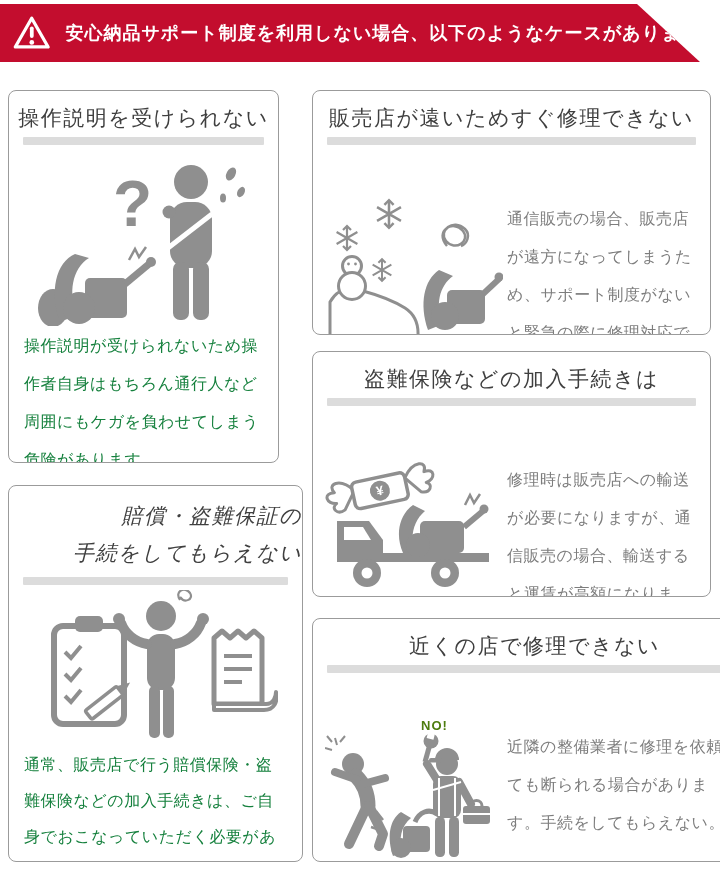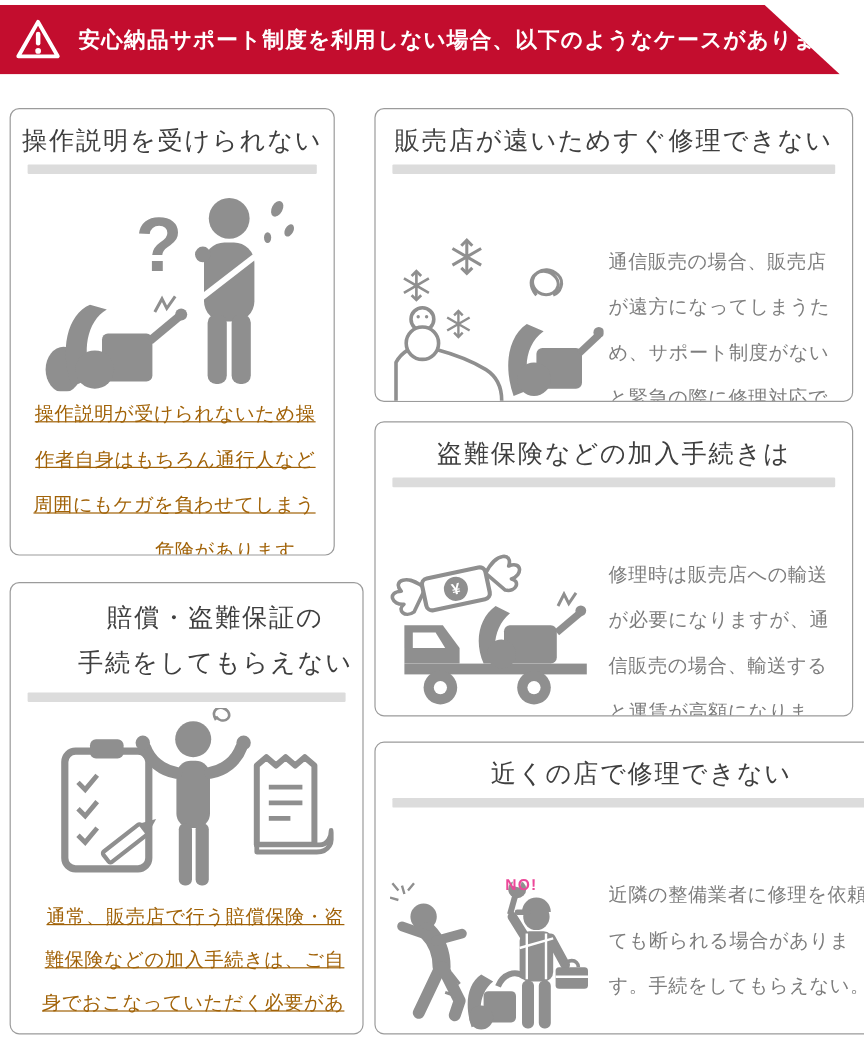--- a/index.html
+++ b/index.html
@@ -16,38 +16,38 @@
   .card{position:absolute;background:#fff;border:1px solid #9b9b9b;border-radius:8px;
         box-sizing:border-box;overflow:hidden;}
   .card-l1{left:8px;top:90px;width:271px;height:373px;}
   .card-l2{left:8px;top:485px;width:295px;height:377px;}
   .card-r1{left:312px;top:90px;width:399px;height:245px;}
   .card-r2{left:312px;top:351px;width:399px;height:246px;}
   .card-r3{left:312px;top:618px;width:445px;height:244px;}
 
   .card-title{font-size:21px;color:#3f3f3f;text-align:center;margin-top:13px;
               letter-spacing:1.5px;line-height:27px;}
-  .card-title.two-line{text-align:center;padding-left:48px;margin-top:11px;line-height:37px;}
+  .card-title.two-line{text-align:right;padding-left:48px;margin-top:11px;line-height:37px;font-style:italic;}
   .divider{height:8px;background:#dcdcdc;margin:6px 14px 0 14px;border-radius:1px;}
 
-  .body-text{font-size:16px;color:#a16207;line-height:38px;letter-spacing:0.5px;
-             padding:0 15px;text-align:right;text-decoration:underline;}
+  .body-text{font-size:16px;color:#15803d;line-height:38px;letter-spacing:0.5px;
+             padding:0 15px;text-align:left;}
   .card-l2 .body-text{line-height:36px;}
 
   .illus{display:flex;justify-content:center;align-items:center;}
   .illus-l1{height:176px;margin-top:6px;}
   .illus-l2{height:158px;margin-top:4px;}
 
   .row{display:flex;padding:2px 10px 0 12px;margin-top:43px;}
   .r-illus{position:relative;width:178px;flex:none;height:152px;}
   .r-text{flex:1;font-size:16px;color:#7d7d7d;line-height:38px;letter-spacing:0.5px;
           padding:10px 6px 0 4px;}
 
-  .no-label{position:absolute;left:96px;top:12px;font-size:13px;font-weight:bold;
-            color:#ec4899;letter-spacing:1px;}
+  .no-label{position:absolute;left:96px;top:0;font-size:13px;font-weight:bold;
+            color:#4d7c0f;letter-spacing:1px;}
 
   svg{display:block;}
   .ink{fill:#8f8f8f;}
   .ln{stroke:#8f8f8f;fill:none;}
   .qmark{font-family:"Liberation Sans","DejaVu Sans",sans-serif;font-weight:bold;fill:#8f8f8f;}
 </style>
 </head>
 <body>
 
 <div class="page">

